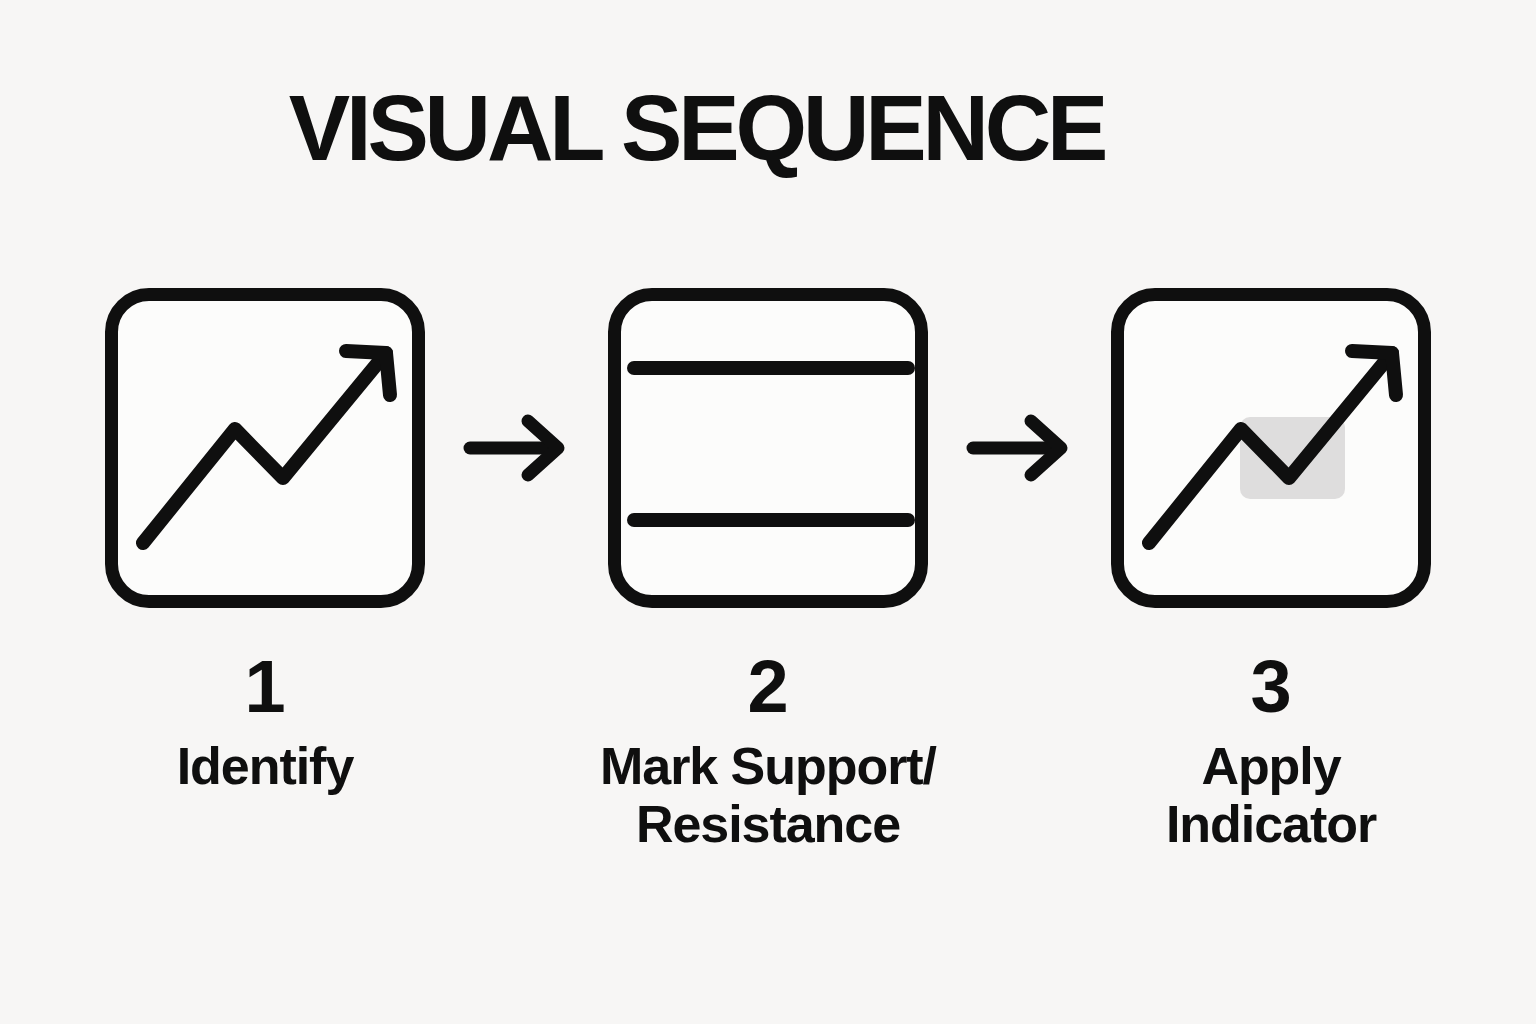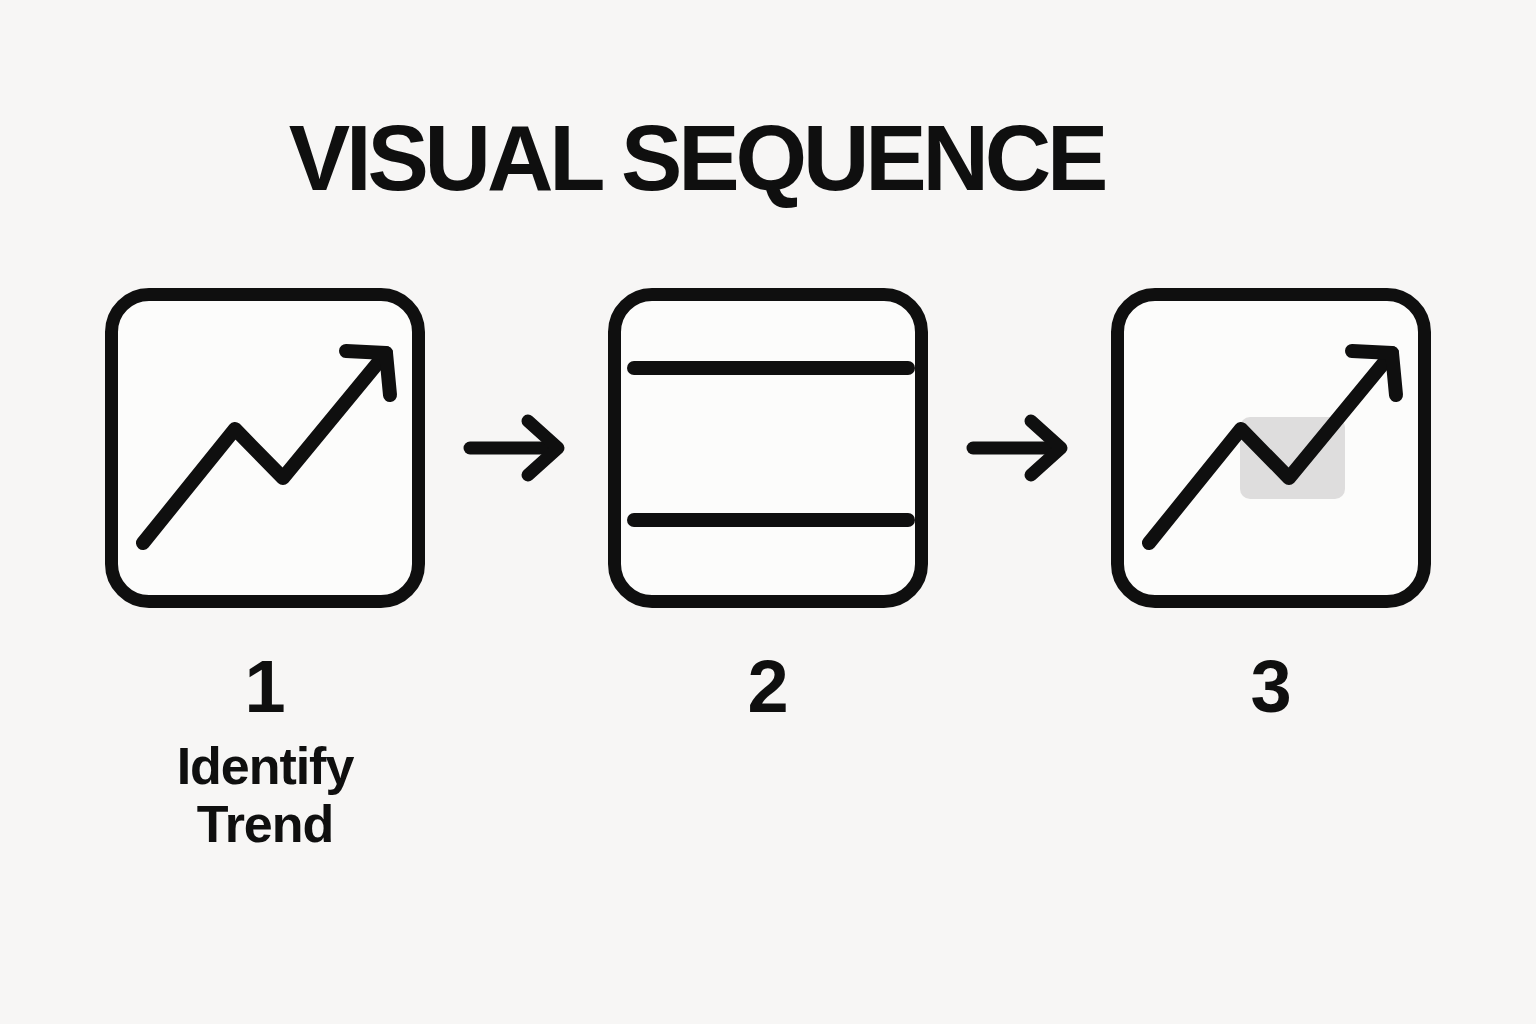--- a/index.html
+++ b/index.html
@@ -7,21 +7,21 @@
     position: relative;
     width: 1536px;
     height: 1024px;
     background: #f7f6f5;
     color: #0f0f0f;
     font-family: "Liberation Sans", sans-serif;
     overflow: hidden;
   }
   .title {
     position: absolute;
-    top: 112px;
+    top: 82px;
     left: 0;
     width: 1393px;
     margin: 0;
     text-align: center;
     font-size: 92px;
     font-weight: 700;
     letter-spacing: -0.045em;
     line-height: 1;
     color: #0f0f0f;
   }
@@ -96,58 +96,65 @@
       <div class="box">
         <svg viewBox="0 0 294 294">
           <path class="stroke" d="M25 242 L117 128 L165 177 L268 52"></path>
           <path class="stroke" d="M228 50 L268 52 L272 94"></path>
         </svg>
       </div>
       <div class="caption">
         <div class="step-number">1</div>
         <div>
           <div class="label-line">Identify</div>
-          <div class="label-line">Trend</div>
         </div>
       </div>
     </div>
 
     <div class="connector">
       <svg viewBox="0 0 110 80">
         <path class="stroke stroke-thin" d="M8 40 L94 40"></path>
         <path class="stroke stroke-thin" d="M66 13 L96 40 L66 67"></path>
       </svg>
     </div>
 
     <div class="step">
       <div class="box">
         <svg viewBox="0 0 294 294">
           <path class="stroke" d="M13 67 L287 67"></path>
           <path class="stroke" d="M13 219 L287 219"></path>
         </svg>
       </div>
       <div class="caption">
         <div class="step-number">2</div>
+        <div>
+          <div class="label-line">Mark Support/</div>
+          <div class="label-line">Resistance</div>
+        </div>
       </div>
     </div>
 
     <div class="connector">
       <svg viewBox="0 0 110 80">
         <path class="stroke stroke-thin" d="M8 40 L94 40"></path>
         <path class="stroke stroke-thin" d="M66 13 L96 40 L66 67"></path>
       </svg>
     </div>
 
     <div class="step">
       <div class="box">
         <svg viewBox="0 0 294 294">
           <rect x="116" y="116" width="105" height="82" rx="10" fill="#dedddd"></rect>
           <path class="stroke" d="M25 242 L117 128 L165 177 L268 52"></path>
           <path class="stroke" d="M228 50 L268 52 L272 94"></path>
         </svg>
       </div>
       <div class="caption">
         <div class="step-number">3</div>
+        <div>
+          <div class="label-line">Apply</div>
+          <div class="label-line">Indicator</div>
+        </div>
       </div>
     </div>
 
   </div>
 </div>
 
 </body></html>

